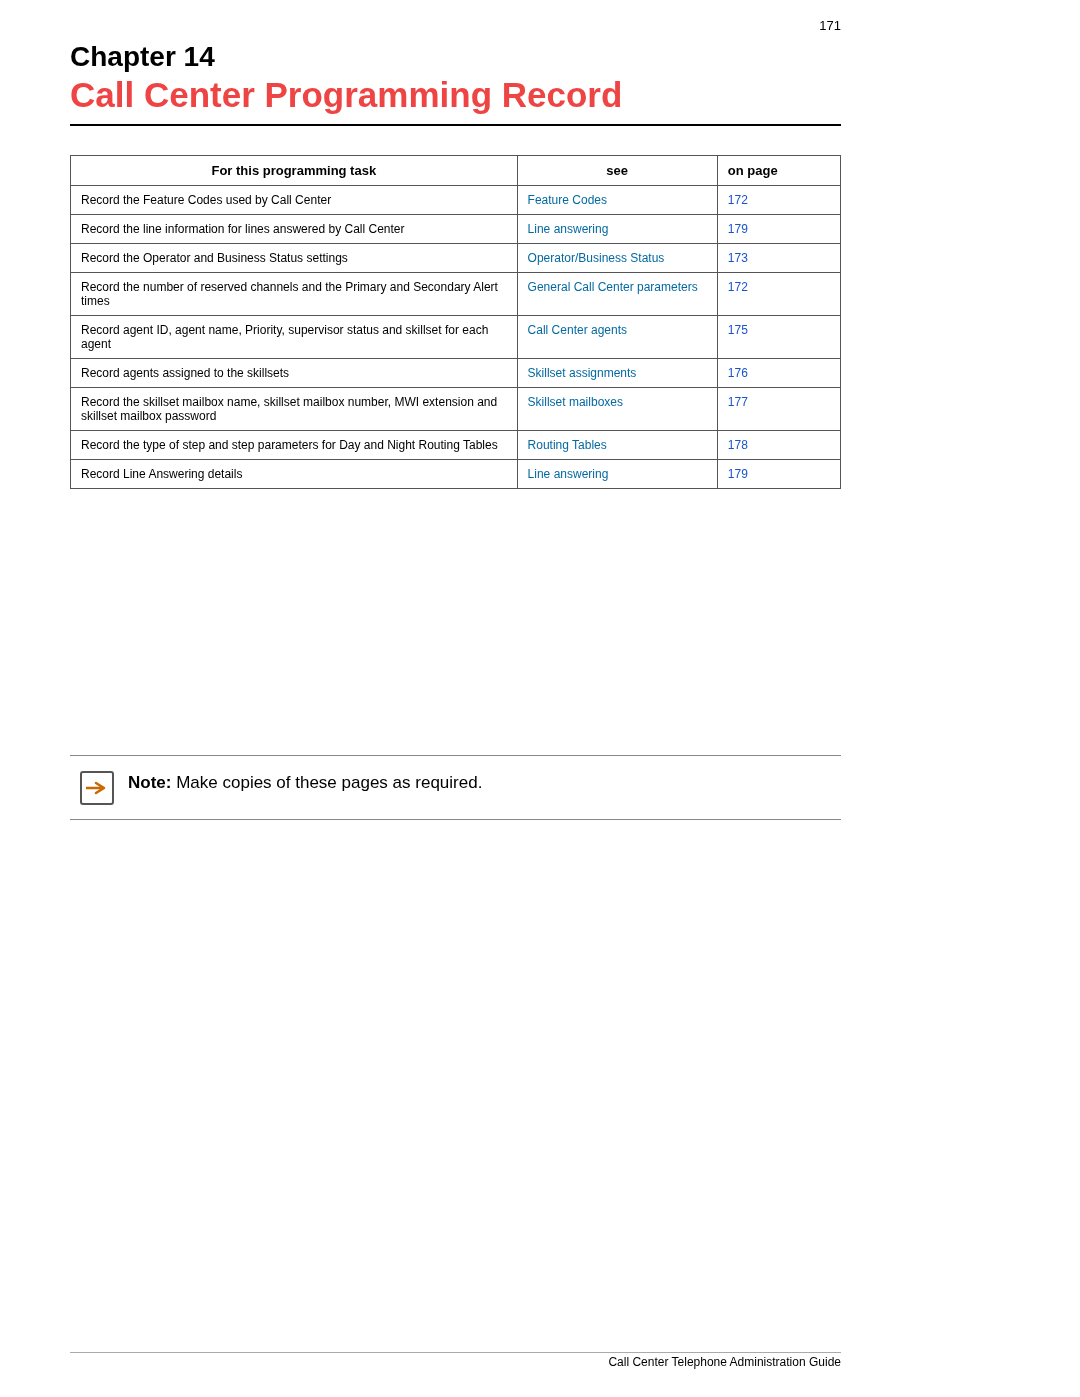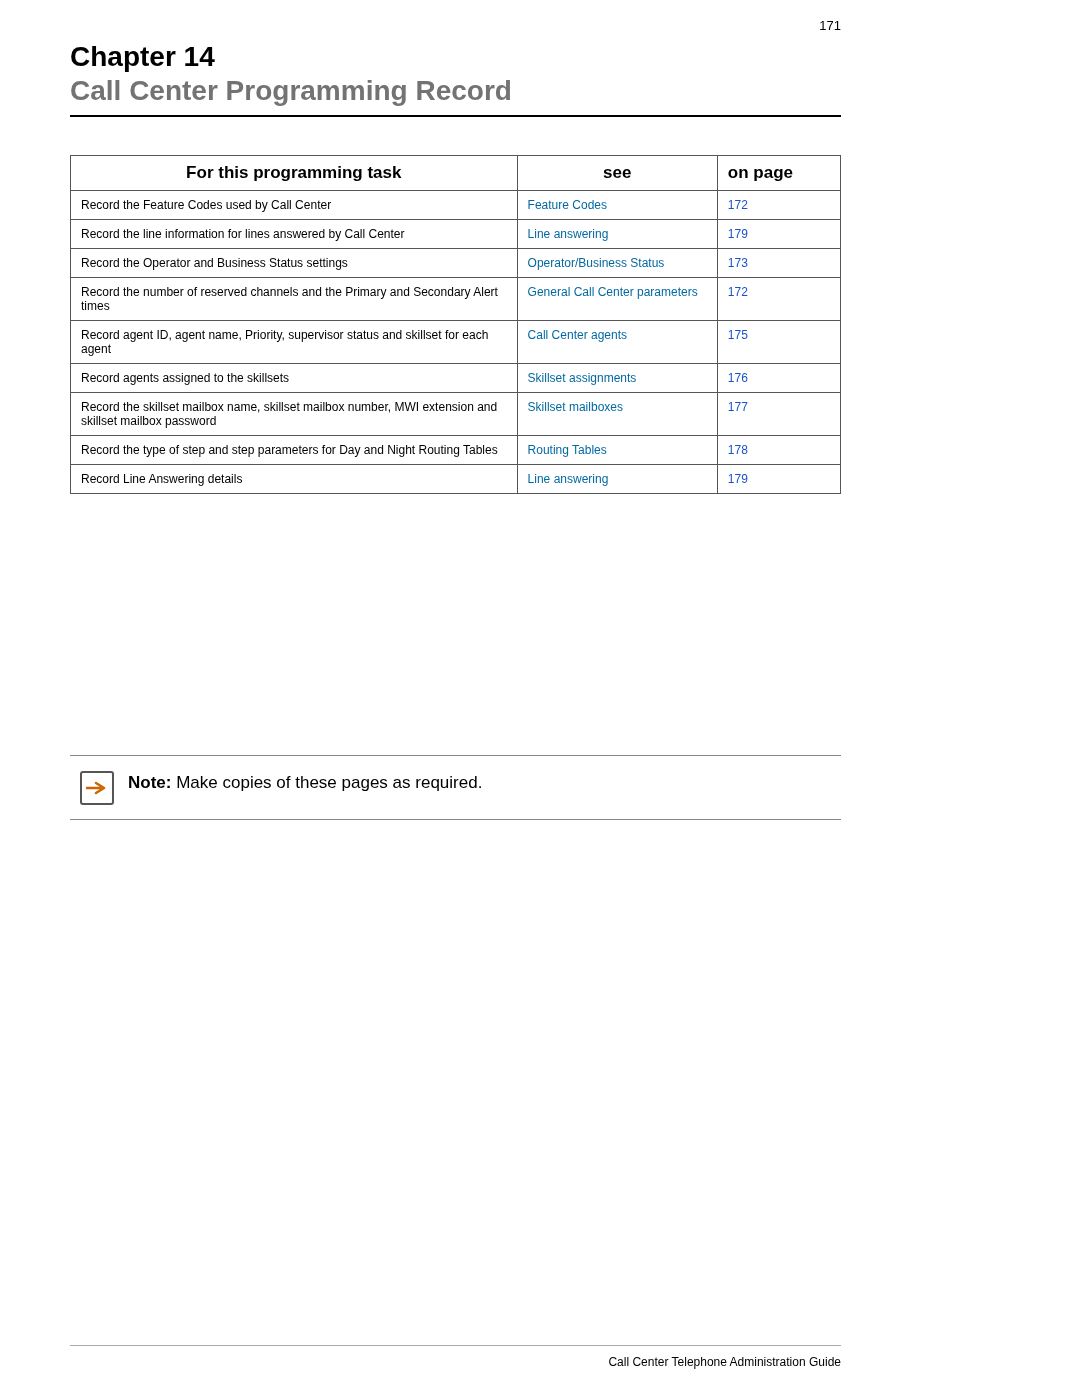--- a/index.html
+++ b/index.html
@@ -44,23 +44,23 @@
     }
 
     .chapter-title-line1 {
       font-size: 28px;
       font-weight: bold;
       color: #000;
       line-height: 1.2;
     }
 
     .chapter-title-line2 {
-      font-size: 28px;
-      font-weight: bold;
-      color: #737373;
+      font-size: 35px;
+      font-weight: bold;
+      color: #ef4444;
       line-height: 1.2;
     }
 
     .chapter-underline {
       border-bottom: 2px solid #000;
       margin-top: 8px;
     }
 
     
     .main-table-area {
@@ -80,21 +80,21 @@
     .content-table td {
       border: 1px solid #555;
       padding: 7px 10px;
       vertical-align: top;
       font-size: 12px;
     }
 
     .content-table thead th {
       font-weight: bold;
       background: #fff;
-      font-size: 17px;
+      font-size: 13px;
     }
 
     .col-task {
       width: 58%;
     }
 
     .col-see {
       width: 26%;
     }
 
@@ -153,21 +153,21 @@
       font-weight: bold;
     }
 
     
     .footer {
       position: absolute;
       bottom: 28px;
       left: 70px;
       right: 60px;
       border-top: 1px solid #aaa;
-      padding-top: 9px;
+      padding-top: 2px;
       display: flex;
       justify-content: flex-end;
     }
 
     .footer-text {
       font-size: 12px;
       color: #000;
     }
   </style>
 </head>

